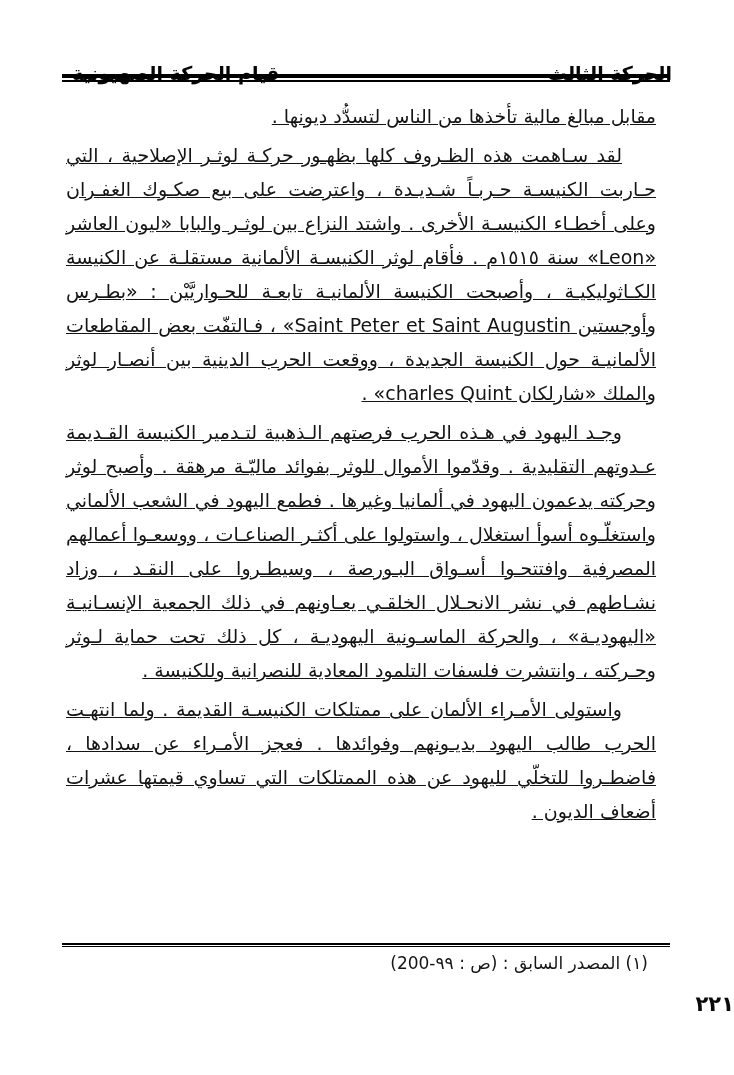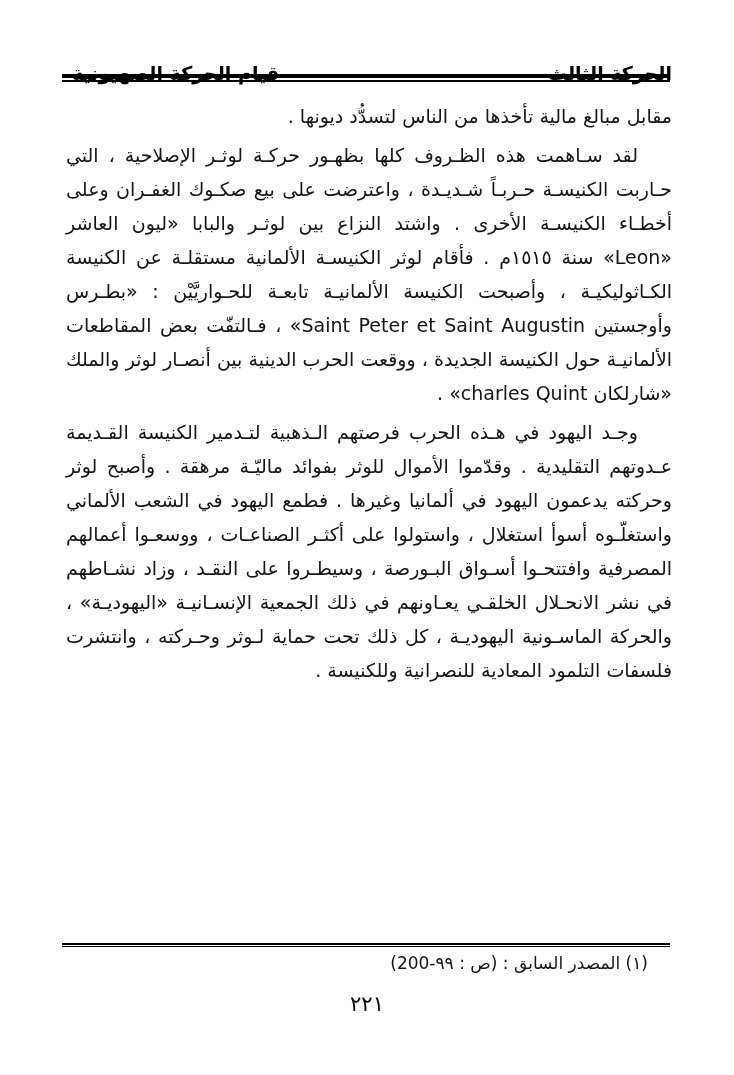--- a/index.html
+++ b/index.html
@@ -46,22 +46,23 @@
     right: 62px;
     left: 66px;
     direction: rtl;
     unicode-bidi: embed;
     text-align: justify;
     font-size: 19px;
     line-height: 34px;
     color: #141414;
   }
   .para {
-    margin: 0 0 5px 0;
+    margin: 0 16px 5px 0;
     text-indent: 34px;
+    text-decoration: underline;
   }
   .para.no-indent { text-indent: 0; }
   .para.quote-indent { text-indent: 20px; }
   
   .footnote-rule {
     position: absolute;
     top: 943px;
     left: 62px;
     right: 64px;
     height: 1px;
@@ -76,42 +77,42 @@
     font-size: 17px;
     color: #141414;
     white-space: nowrap;
   }
   
   .page-number {
     position: absolute;
     top: 992px;
     left: 0;
     right: 0;
-    text-align: center;
     font-size: 21px;
-    font-weight: normal;
+    font-weight: bold;
     direction: rtl;
     color: #0a0a0a;
   }
 </style>
 </head>
 <body>
 
 <div class="page">
 
   <div class="hdr-title hdr-right">الحركة الثالث</div>
 
   <div class="hdr-title hdr-left">قيام الحركة الصهيونية</div>
 
   <div class="hdr-rule"></div>
 
   <main class="body-text">
     <p class="para no-indent">مقابل مبالغ مالية تأخذها من الناس لتسدُّد ديونها .</p>
     <p class="para">لقد سـاهمت هذه الظـروف كلها بظهـور حركـة لوثـر الإصلاحية ، التي حـاربت الكنيسـة حـربـاً شـديـدة ، واعترضت على بيع صكـوك الغفـران وعلى أخطـاء الكنيسـة الأخرى . واشتد النزاع بين لوثـر والبابا «ليون العاشر «Leon» سنة ١٥١٥م . فأقام لوثر الكنيسـة الألمانية مستقلـة عن الكنيسة الكـاثوليكيـة ، وأصبحت الكنيسة الألمانيـة تابعـة للحـواريَّيْن : «بطـرس وأوجستين Saint Peter et Saint Augustin» ، فـالتفّت بعض المقاطعات الألمانيـة حول الكنيسة الجديدة ، ووقعت الحرب الدينية بين أنصـار لوثر والملك «شارلكان charles Quint» .</p>
     <p class="para">وجـد اليهود في هـذه الحرب فرصتهم الـذهبية لتـدمير الكنيسة القـديمة عـدوتهم التقليدية . وقدّموا الأموال للوثر بفوائد ماليّـة مرهقة . وأصبح لوثر وحركته يدعمون اليهود في ألمانيا وغيرها . فطمع اليهود في الشعب الألماني واستغلّـوه أسوأ استغلال ، واستولوا على أكثـر الصناعـات ، ووسعـوا أعمالهم المصرفية وافتتحـوا أسـواق البـورصة ، وسيطـروا على النقـد ، وزاد نشـاطهم في نشر الانحـلال الخلقـي يعـاونهم في ذلك الجمعية الإنسـانيـة «اليهوديـة» ، والحركة الماسـونية اليهوديـة ، كل ذلك تحت حماية لـوثر وحـركته ، وانتشرت فلسفات التلمود المعادية للنصرانية وللكنيسة .</p>
+    <p class="para">واستولى الأمـراء الألمان على ممتلكات الكنيسـة القديمة . ولما انتهـت الحرب طالب اليهود بديـونهم وفوائدها . فعجز الأمـراء عن سدادها ، فاضطـروا للتخلّي لليهود عن هذه الممتلكات التي تساوي قيمتها عشرات أضعاف الديون .</p>
   </main>
 
   <div class="footnote-rule"></div>
 
   <div class="footnote">(١) المصدر السابق : (ص : ٩٩-200)</div>
 
   <div class="page-number">٢٢١</div>
 
 </div>
 

